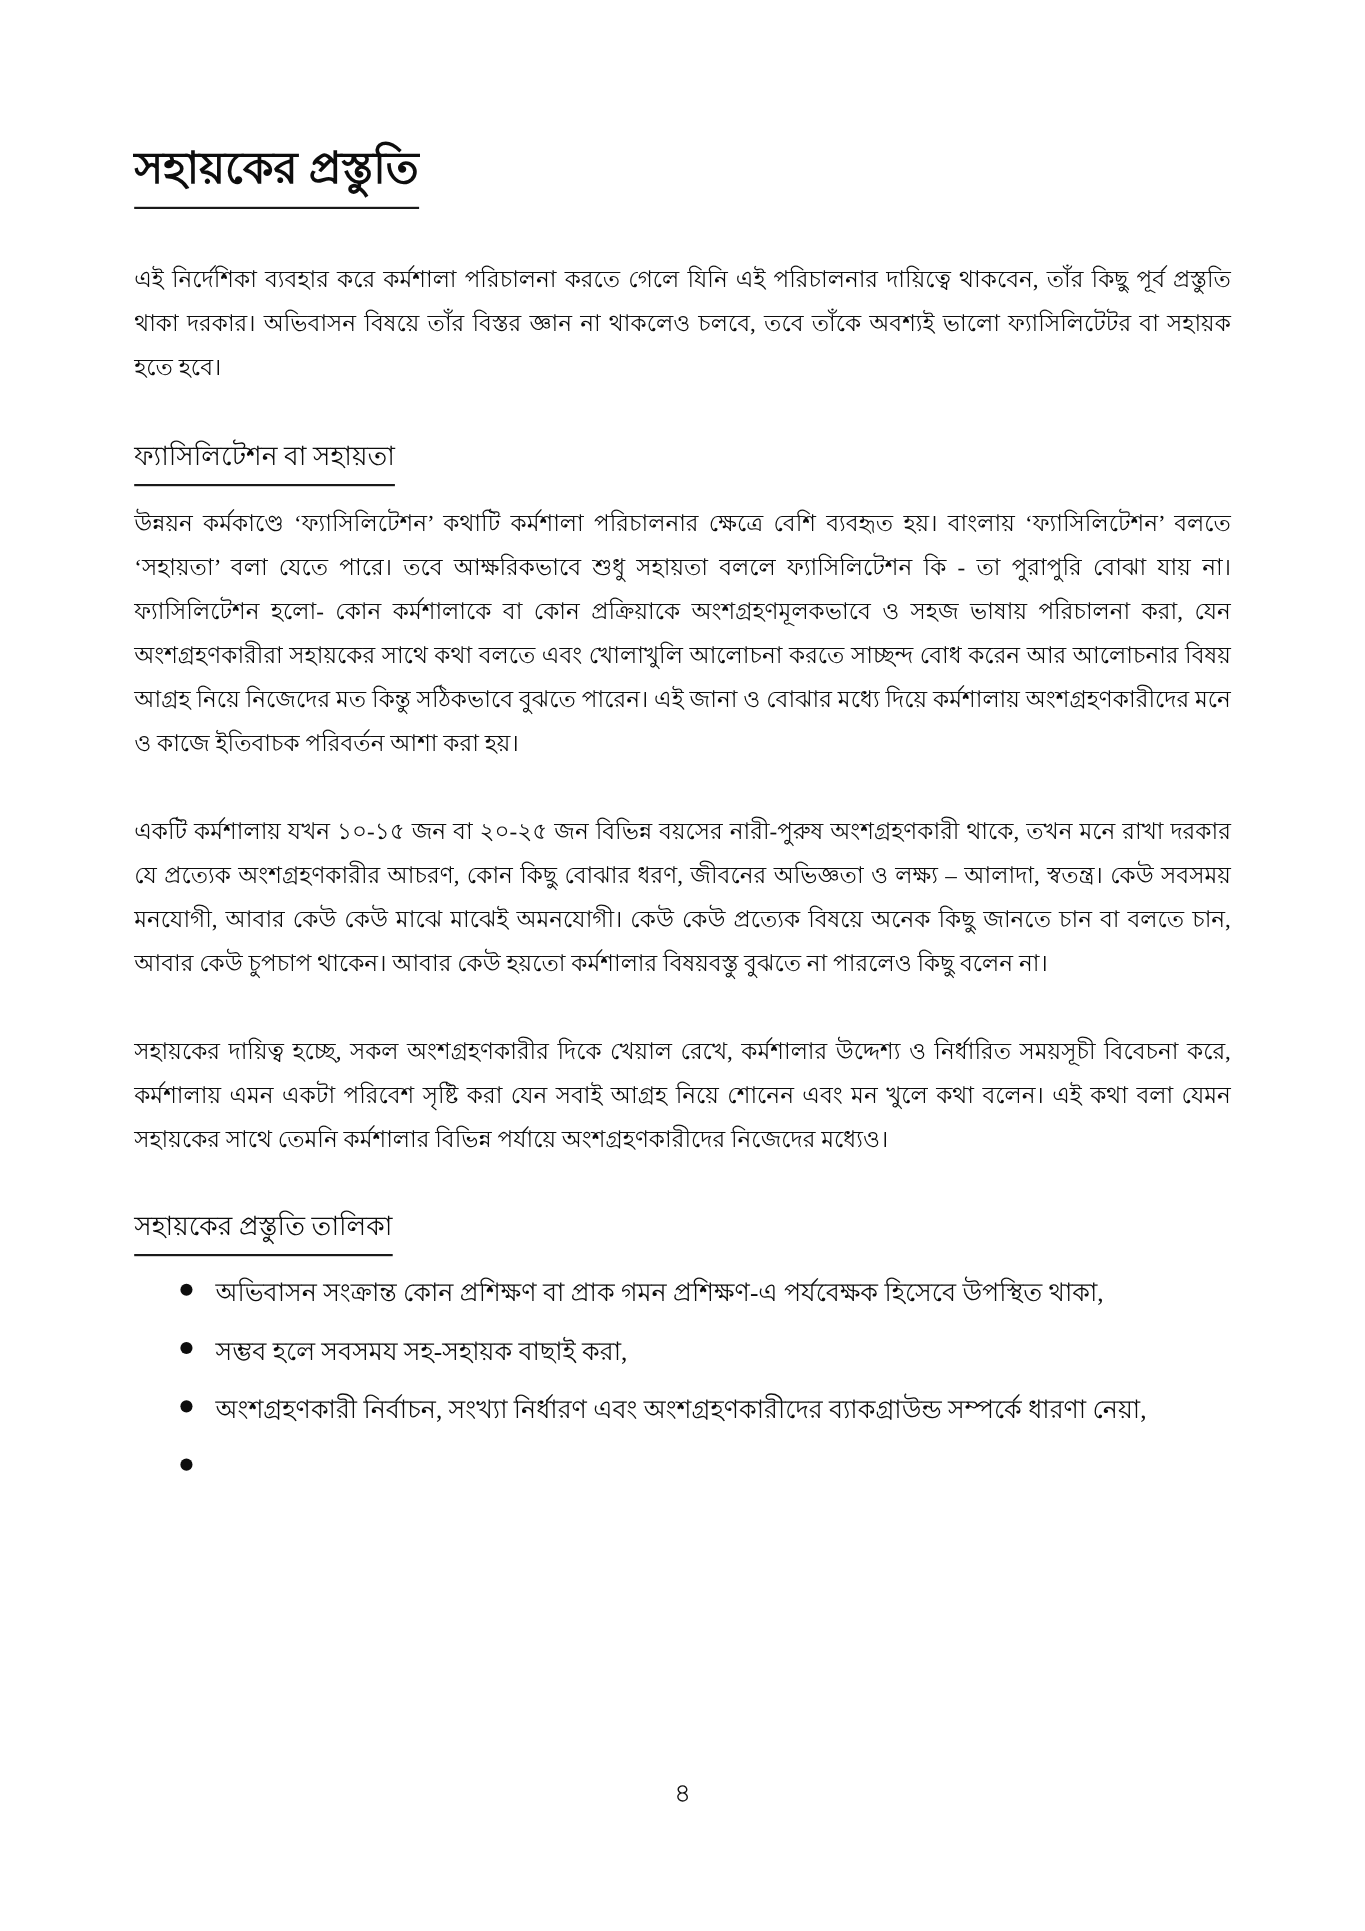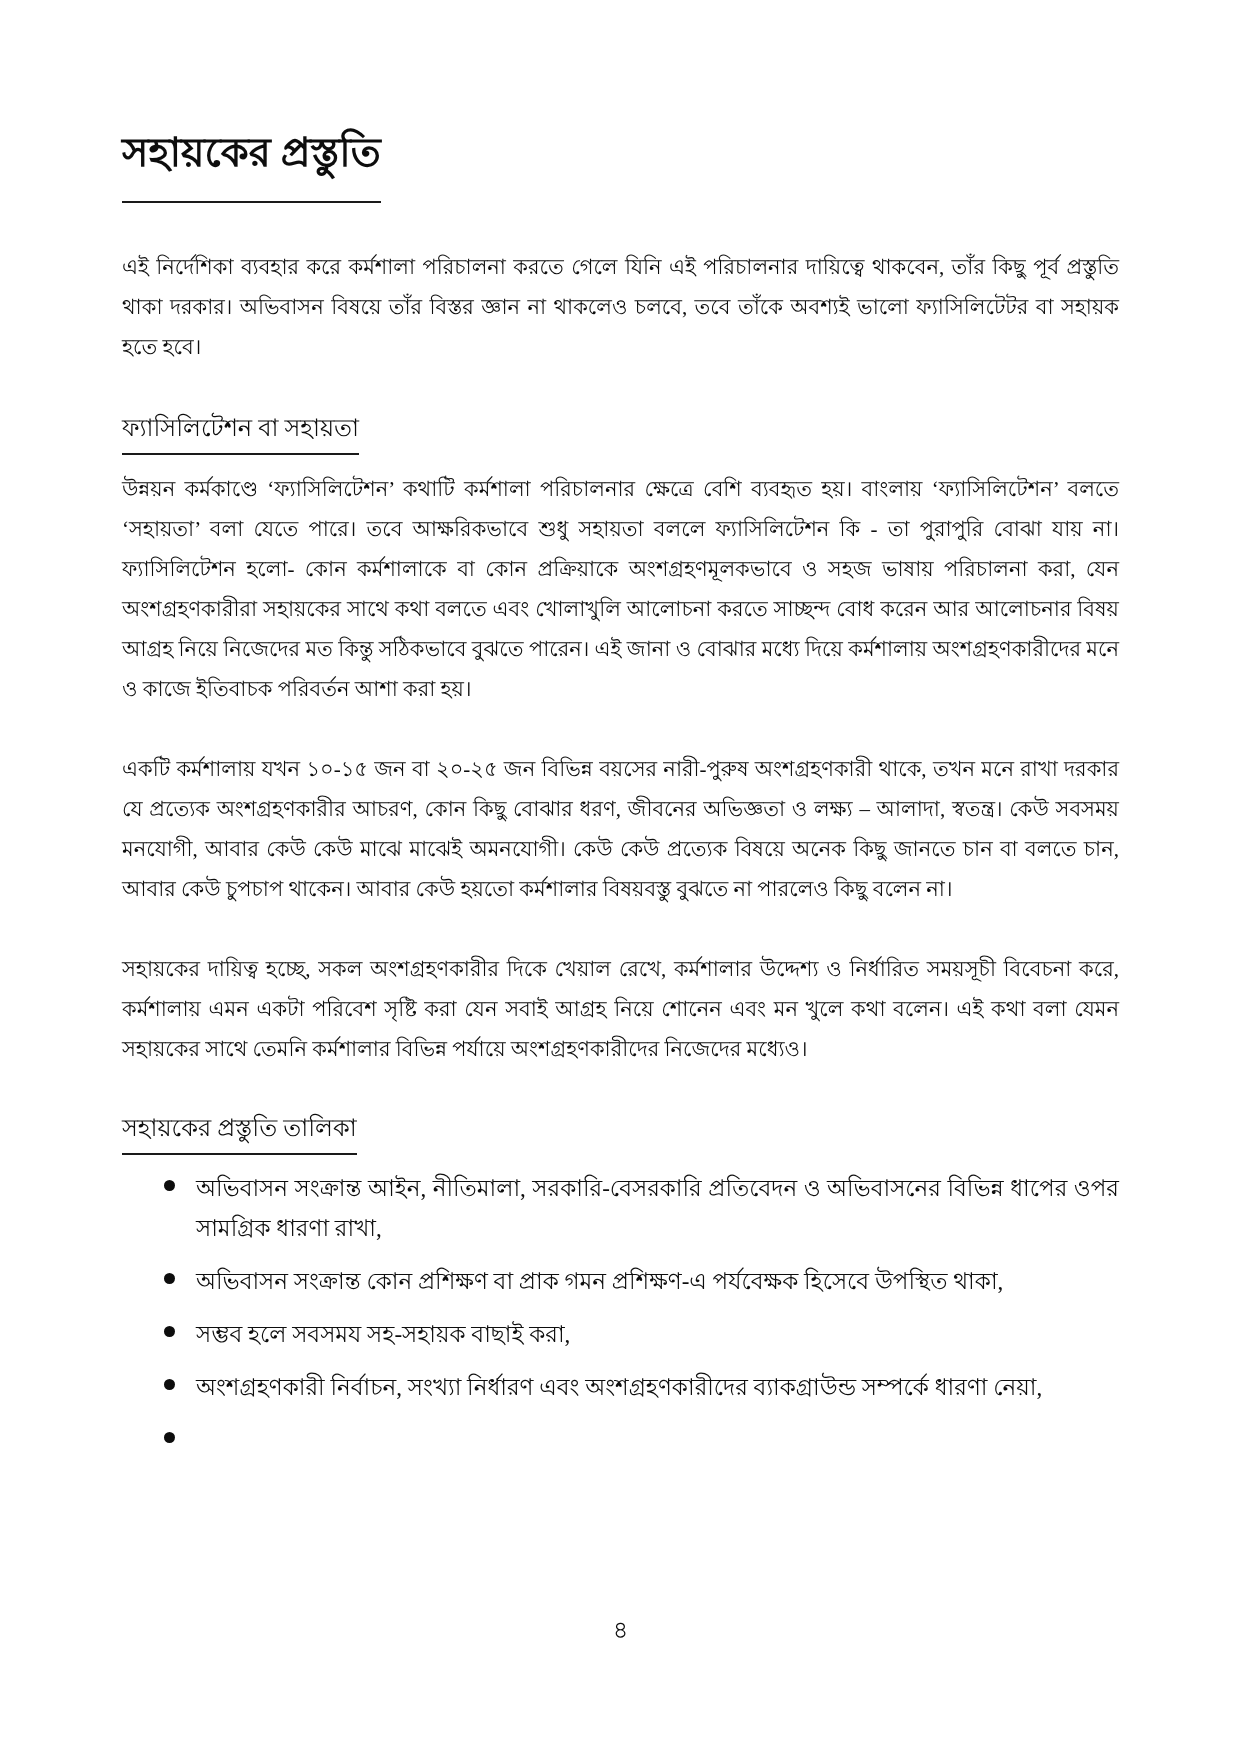--- a/index.html
+++ b/index.html
@@ -19,21 +19,21 @@
     font-family: "Liberation Serif", "DejaVu Serif", serif;
     color: #0d0d0d;
     overflow: hidden;
   }
   .doc-title {
     font-size: 40px;
     font-weight: 700;
     line-height: 1.25;
     width: fit-content;
     margin: 0 0 44px 0;
-    padding-bottom: 23px;
+    padding-bottom: 10px;
     border-bottom: 2px solid #1a1a1a;
   }
   .body-para {
     font-size: 21px;
     line-height: 40px;
     text-align: justify;
     margin: 0 0 42px 0;
   }
   .section {
     margin: 0;
@@ -99,24 +99,20 @@
   <div class="section">
     <p class="body-para">একটি কর্মশালায় যখন ১০-১৫ জন বা ২০-২৫ জন বিভিন্ন বয়সের নারী-পুরুষ অংশগ্রহণকারী থাকে, তখন মনে রাখা দরকার যে প্রত্যেক অংশগ্রহণকারীর আচরণ, কোন কিছু বোঝার ধরণ, জীবনের অভিজ্ঞতা ও লক্ষ্য – আলাদা, স্বতন্ত্র। কেউ সবসময় মনযোগী, আবার কেউ কেউ মাঝে মাঝেই অমনযোগী। কেউ কেউ প্রত্যেক বিষয়ে অনেক কিছু জানতে চান বা বলতে চান, আবার কেউ চুপচাপ থাকেন। আবার কেউ হয়তো কর্মশালার বিষয়বস্তু বুঝতে না পারলেও কিছু বলেন না।</p>
     <p class="body-para">সহায়কের দায়িত্ব হচ্ছে, সকল অংশগ্রহণকারীর দিকে খেয়াল রেখে, কর্মশালার উদ্দেশ্য ও নির্ধারিত সময়সূচী বিবেচনা করে, কর্মশালায় এমন একটা পরিবেশ সৃষ্টি করা যেন সবাই আগ্রহ নিয়ে শোনেন এবং মন খুলে কথা বলেন। এই কথা বলা যেমন সহায়কের সাথে তেমনি কর্মশালার বিভিন্ন পর্যায়ে অংশগ্রহণকারীদের নিজেদের মধ্যেও।</p>
   </div>
 
   <div class="section">
     <h2 class="section-heading">সহায়কের প্রস্তুতি তালিকা</h2>
     <ul class="prep-list">
       <li>
         <span class="bullet-dot"></span>
-        <span>অভিবাসন সংক্রান্ত আইন, নীতিমালা, সরকারি-বেসরকারি প্রতিবেদন ও অভিবাসনের বিভিন্ন ধাপের ওপর সামগ্রিক ধারণা রাখা,</span>
-      </li>
-      <li>
-        <span class="bullet-dot"></span>
         <span>অভিবাসন সংক্রান্ত কোন প্রশিক্ষণ বা প্রাক গমন প্রশিক্ষণ-এ পর্যবেক্ষক হিসেবে উপস্থিত থাকা,</span>
       </li>
       <li>
         <span class="bullet-dot"></span>
         <span>সম্ভব হলে সবসময সহ-সহায়ক বাছাই করা,</span>
       </li>
       <li>
         <span class="bullet-dot"></span>
         <span>অংশগ্রহণকারী নির্বাচন, সংখ্যা নির্ধারণ এবং অংশগ্রহণকারীদের ব্যাকগ্রাউন্ড সম্পর্কে ধারণা নেয়া,</span>
       </li>

